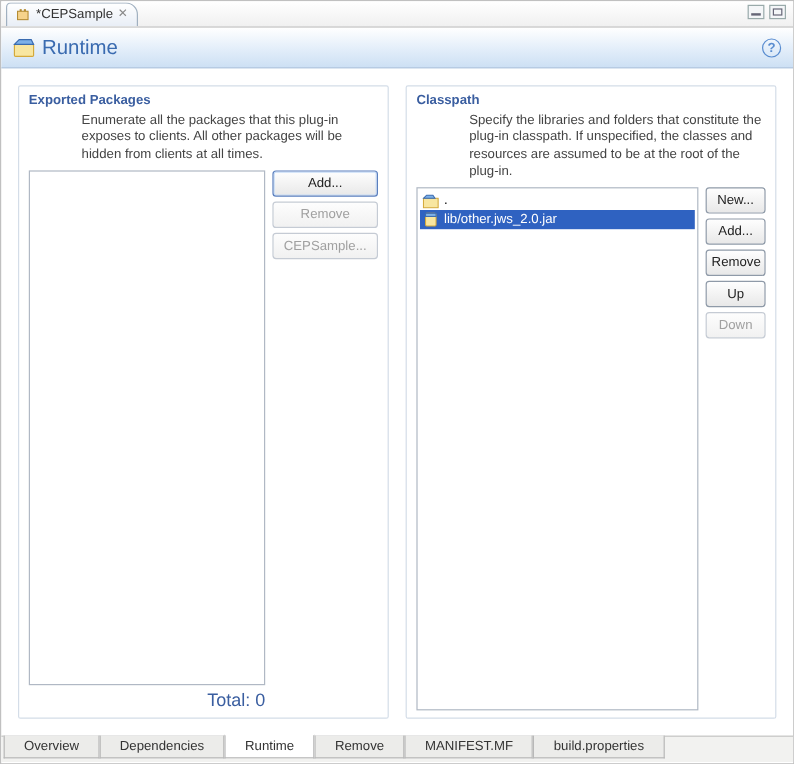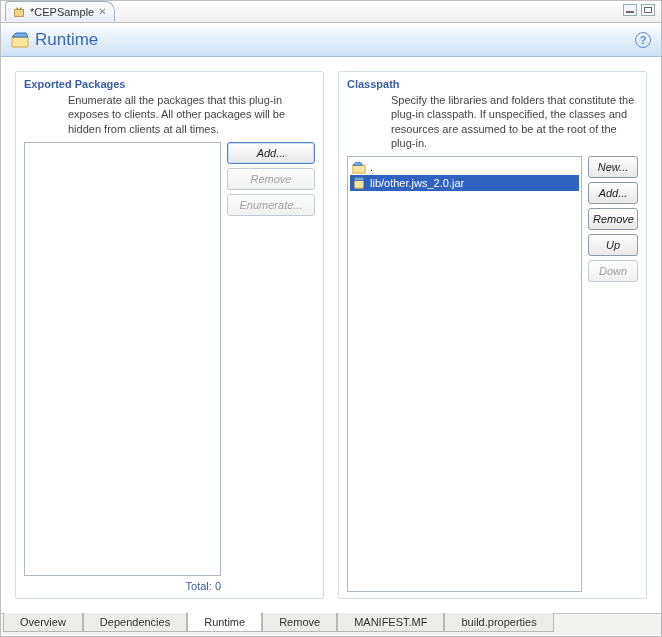--- a/index.html
+++ b/index.html
@@ -11,20 +11,21 @@
     width: 662px;
     height: 637px;
     overflow: hidden;
     border: 1px solid #c0c0c0;
   }
   .tab-header {
     height: 22px;
     background: linear-gradient(#ffffff, #f0f0f0);
     border-bottom: 1px solid #c0c0c0;
     display: flex;
+    align-items: center;
     padding: 0 4px;
     position: relative;
   }
   .editor-tab {
     display: inline-flex;
     align-items: center;
     height: 20px;
     padding: 0 6px;
     background: linear-gradient(#ffffff, #e8eef6);
     border: 1px solid #a0b0c0;
@@ -140,35 +141,34 @@
   .btn-col-narrow { width: 50px; }
   .btn {
     height: 22px;
     border: 1px solid #8f9aa8;
     border-radius: 3px;
     background: linear-gradient(#fefefe,#e8e8e8);
     font-size: 11px;
     color: #222;
     cursor: pointer;
     padding: 0 4px;
-    font-style: italic;
   }
   .btn.accent {
     border-color: #5a7fbe;
     box-shadow: inset 0 0 0 1px #c8ddf7;
   }
   .btn[disabled] {
     color: #a0a0a0;
     border-color: #c5cbd4;
     background: linear-gradient(#fdfdfd,#f1f1f1);
     cursor: default;
   }
   .total-line {
     color: #3a5ea0;
-    font-size: 11px;
+    font-size: 15px;
     margin-top: 4px;
     text-align: right;
     padding-right: 94px;
   }
   .classpath-item {
     display: flex;
     align-items: center;
     gap: 4px;
     height: 16px;
     padding: 0 2px;
@@ -246,21 +246,21 @@
 <div class="content">
 
   <div class="section">
     <div class="section-title">Exported Packages</div>
     <div class="section-desc">Enumerate all the packages that this plug-in exposes to clients. All other packages will be hidden from clients at all times.</div>
     <div class="section-body">
       <div class="list-box"></div>
       <div class="btn-col">
         <button class="btn accent">Add...</button>
         <button class="btn" disabled="">Remove</button>
-        <button class="btn" disabled="">Enumerate...</button>
+        <button class="btn" disabled="">CEPSample...</button>
       </div>
     </div>
     <div class="total-line">Total: 0</div>
   </div>
 
   <div class="section">
     <div class="section-title">Classpath</div>
     <div class="section-desc">Specify the libraries and folders that constitute the plug-in classpath.  If unspecified, the classes and resources are assumed to be at the root of the plug-in.</div>
     <div class="section-body">
       <div class="list-box" id="classpath-list">

